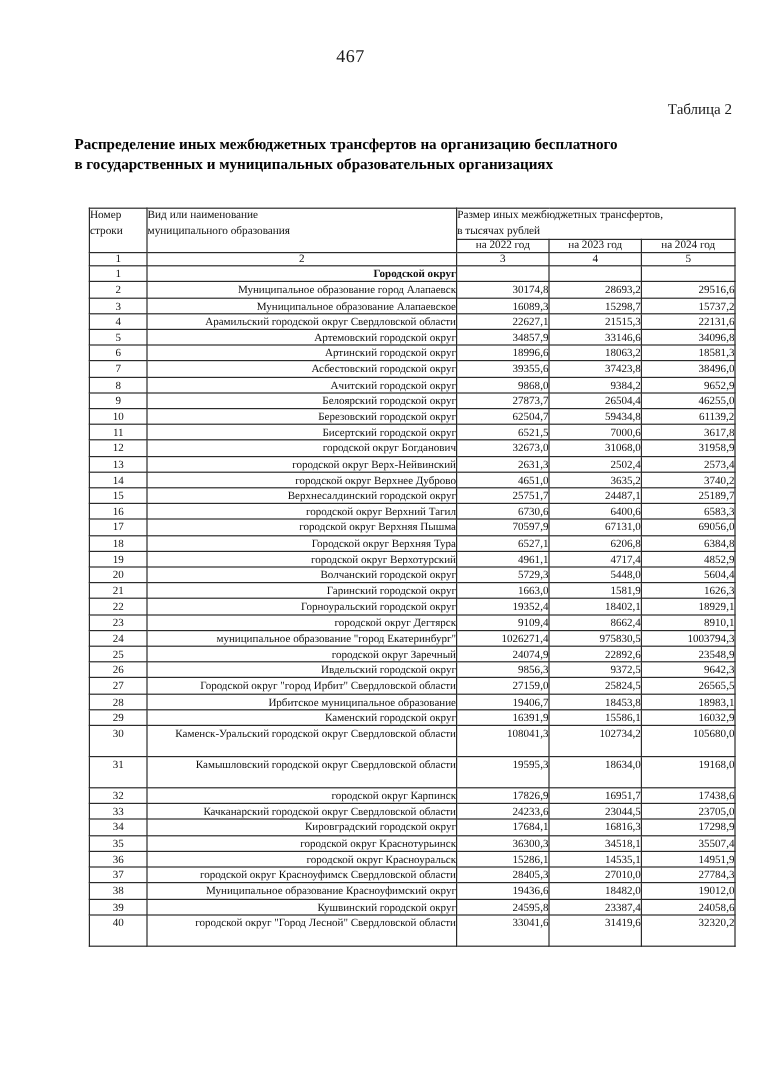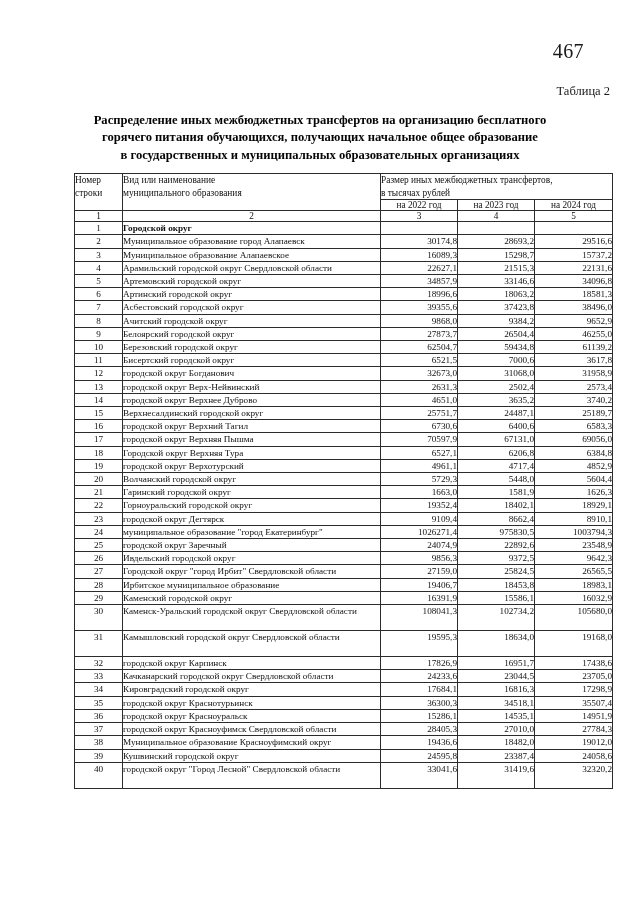--- a/index.html
+++ b/index.html
@@ -24,41 +24,41 @@
     height: 905px;
     box-sizing: border-box;
   }
 
   
   .page-number {
     position: absolute;
     top: 40px;
     left: 0;
     width: 584px;
-    text-align: right;
-    font-size: 20px;
+    text-align: center;
+    font-size: 15px;
     letter-spacing: 0.4px;
     color: #1a1a1a;
   }
 
   .table-label {
     position: absolute;
     top: 84px;
     right: 30px;
     font-size: 12.5px;
     color: #1a1a1a;
     text-align: center;
   }
 
   .doc-title {
     position: absolute;
     top: 112px;
     left: 62px;
     width: 516px;
-    text-align: center;
+    text-align: left;
     font-size: 12.6px;
     font-weight: bold;
     line-height: 17.4px;
     color: #050505;
   }
   .doc-title .line {
     display: block;
     white-space: nowrap;
   }
 
@@ -112,21 +112,21 @@
     padding: 2px 2px 2.5px 2px;
   }
 
   
   td.num {
     text-align: center;
     padding: 2px 2px 2.5px 2px;
     line-height: 12.2px;
   }
   td.name {
-    text-align: left;
+    text-align: right;
     padding: 2px 3px 2.5px 4px;
     line-height: 12.2px;
   }
   td.name.bold {
     font-weight: bold;
   }
   td.val {
     text-align: right;
     padding: 2px 4px 2.5px 2px;
     line-height: 12.2px;
@@ -148,21 +148,20 @@
 <body>
 
 <div class="page">
 
   <div class="page-number">467</div>
 
   <div class="table-label">Таблица 2</div>
 
   <div class="doc-title">
     <span class="line">Распределение иных межбюджетных трансфертов на организацию бесплатного</span>
-    <span class="line">горячего питания обучающихся, получающих начальное общее образование</span>
     <span class="line">в государственных и муниципальных образовательных организациях</span>
   </div>
 
   <div class="tbl-wrap">
     <table class="grid">
       <colgroup>
         <col class="c-num">
         <col class="c-name">
         <col class="c-y1">
         <col class="c-y2">

